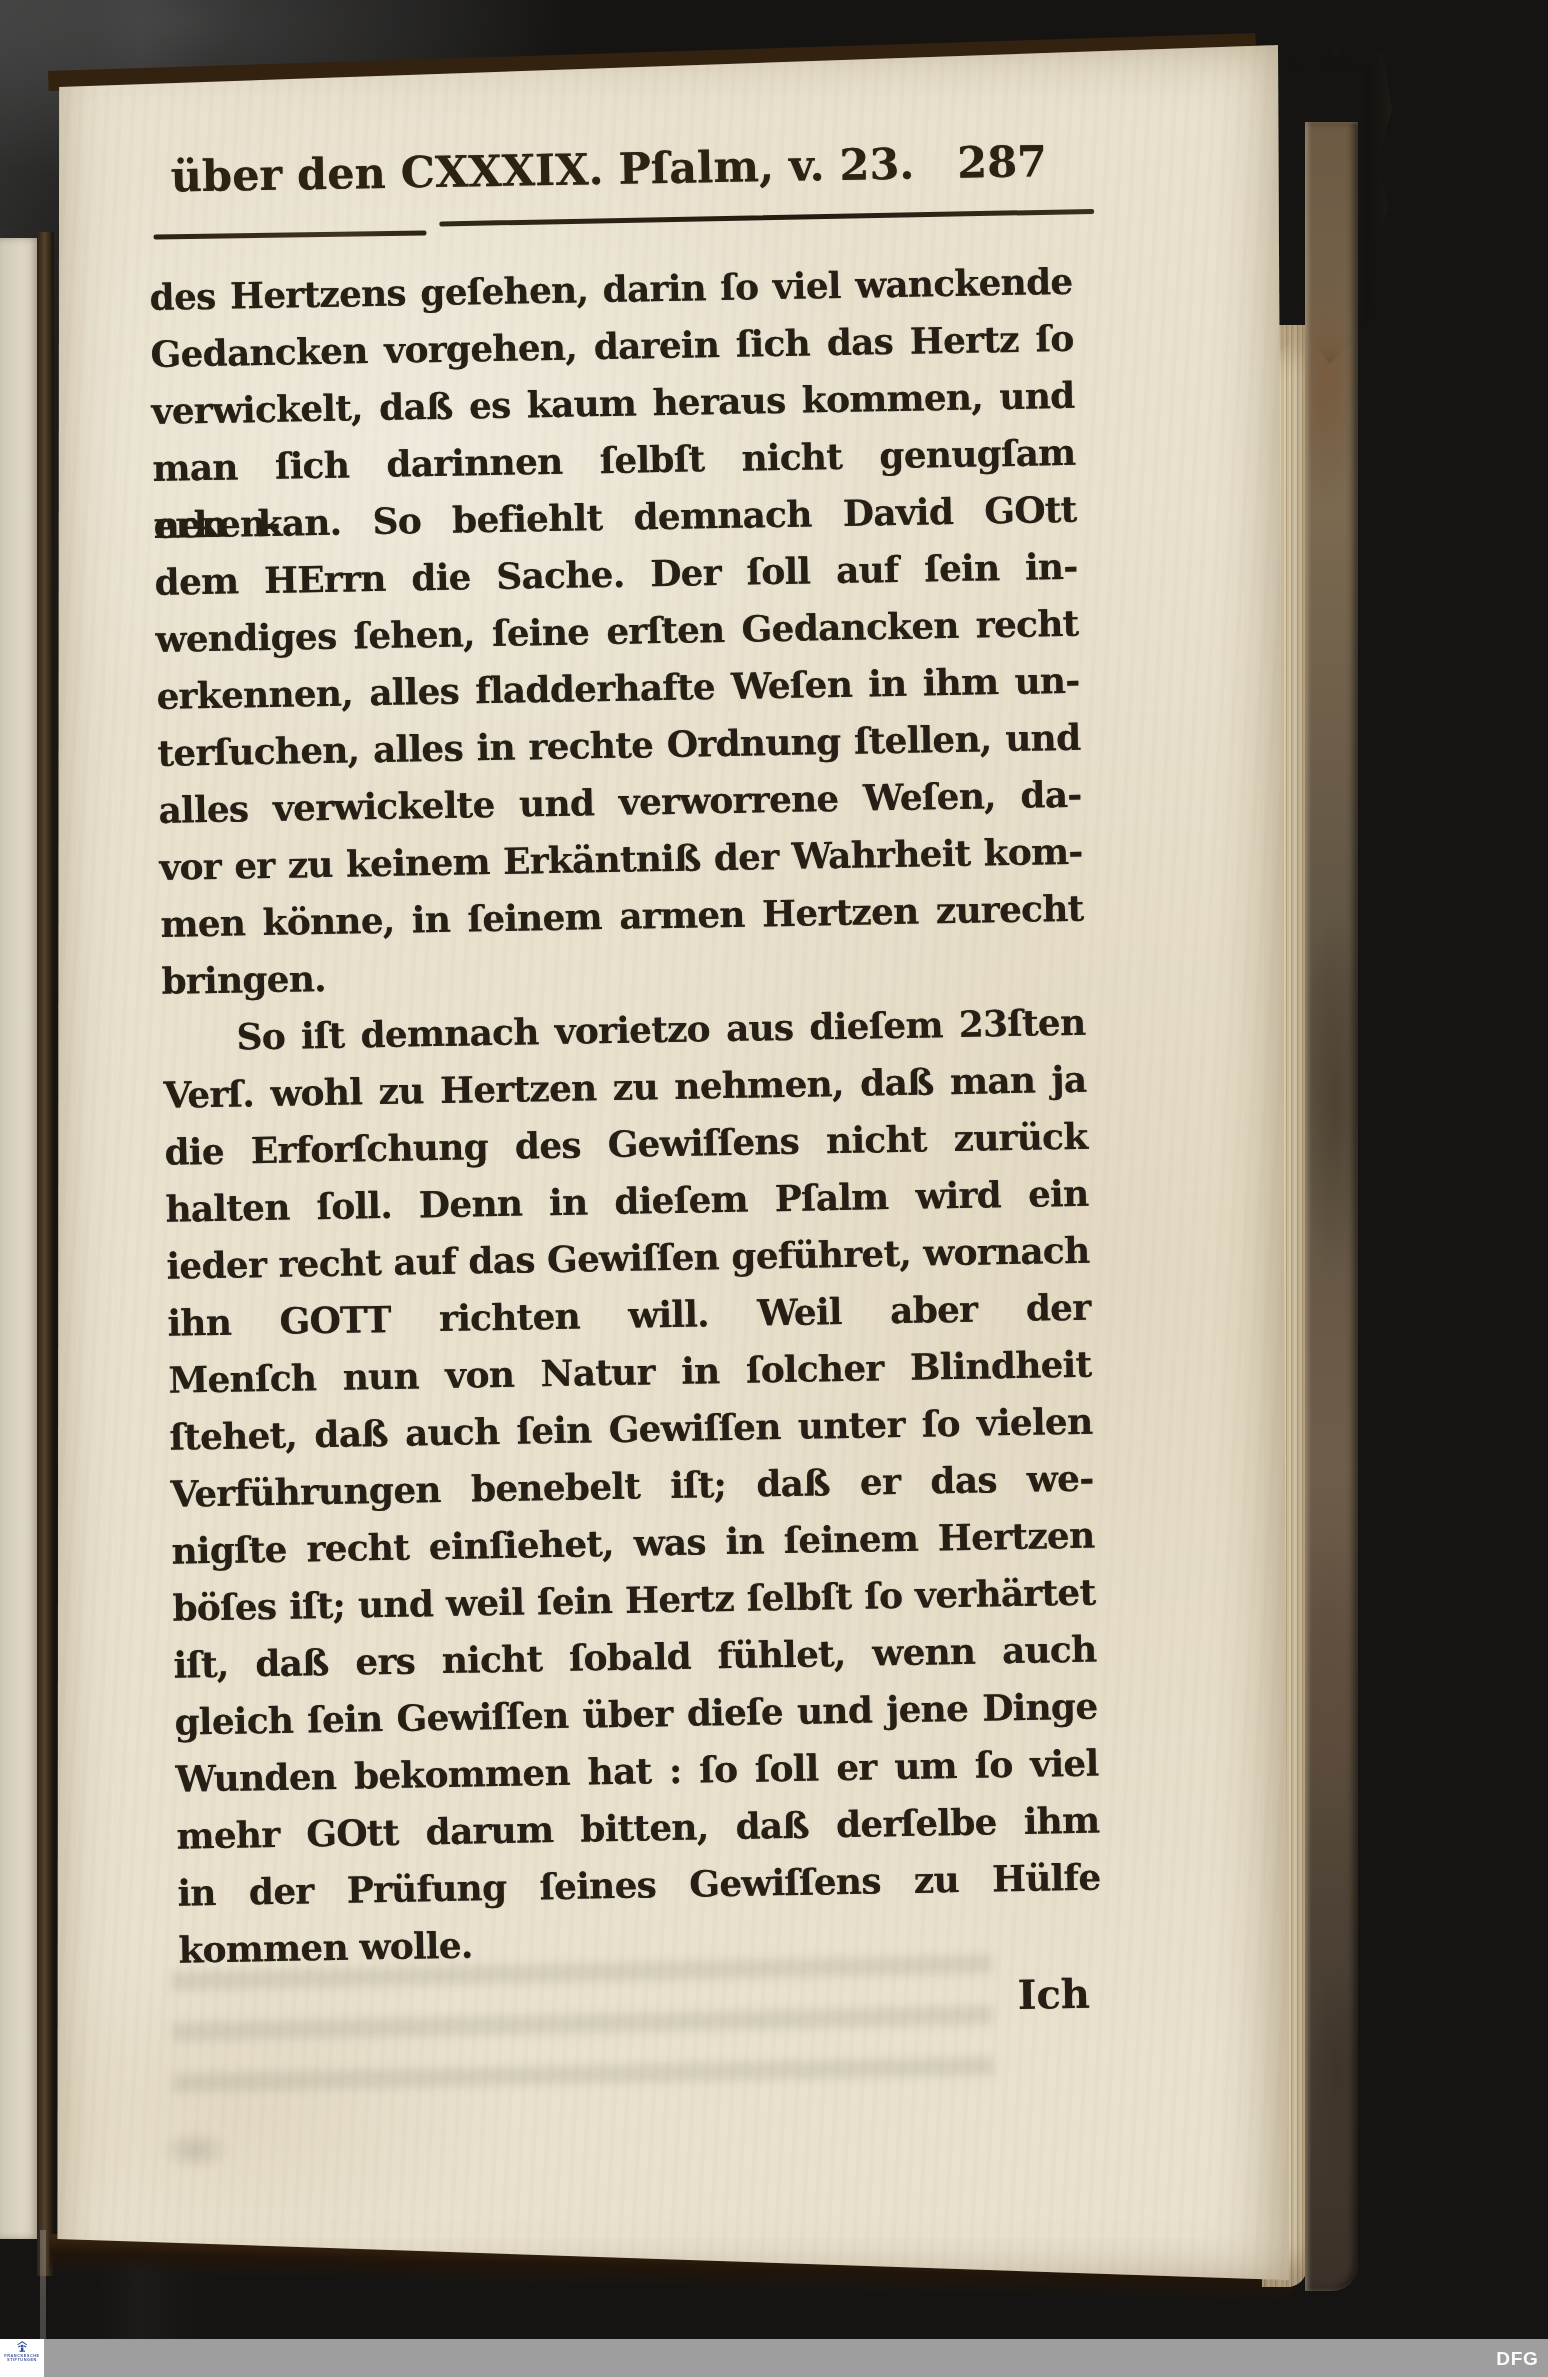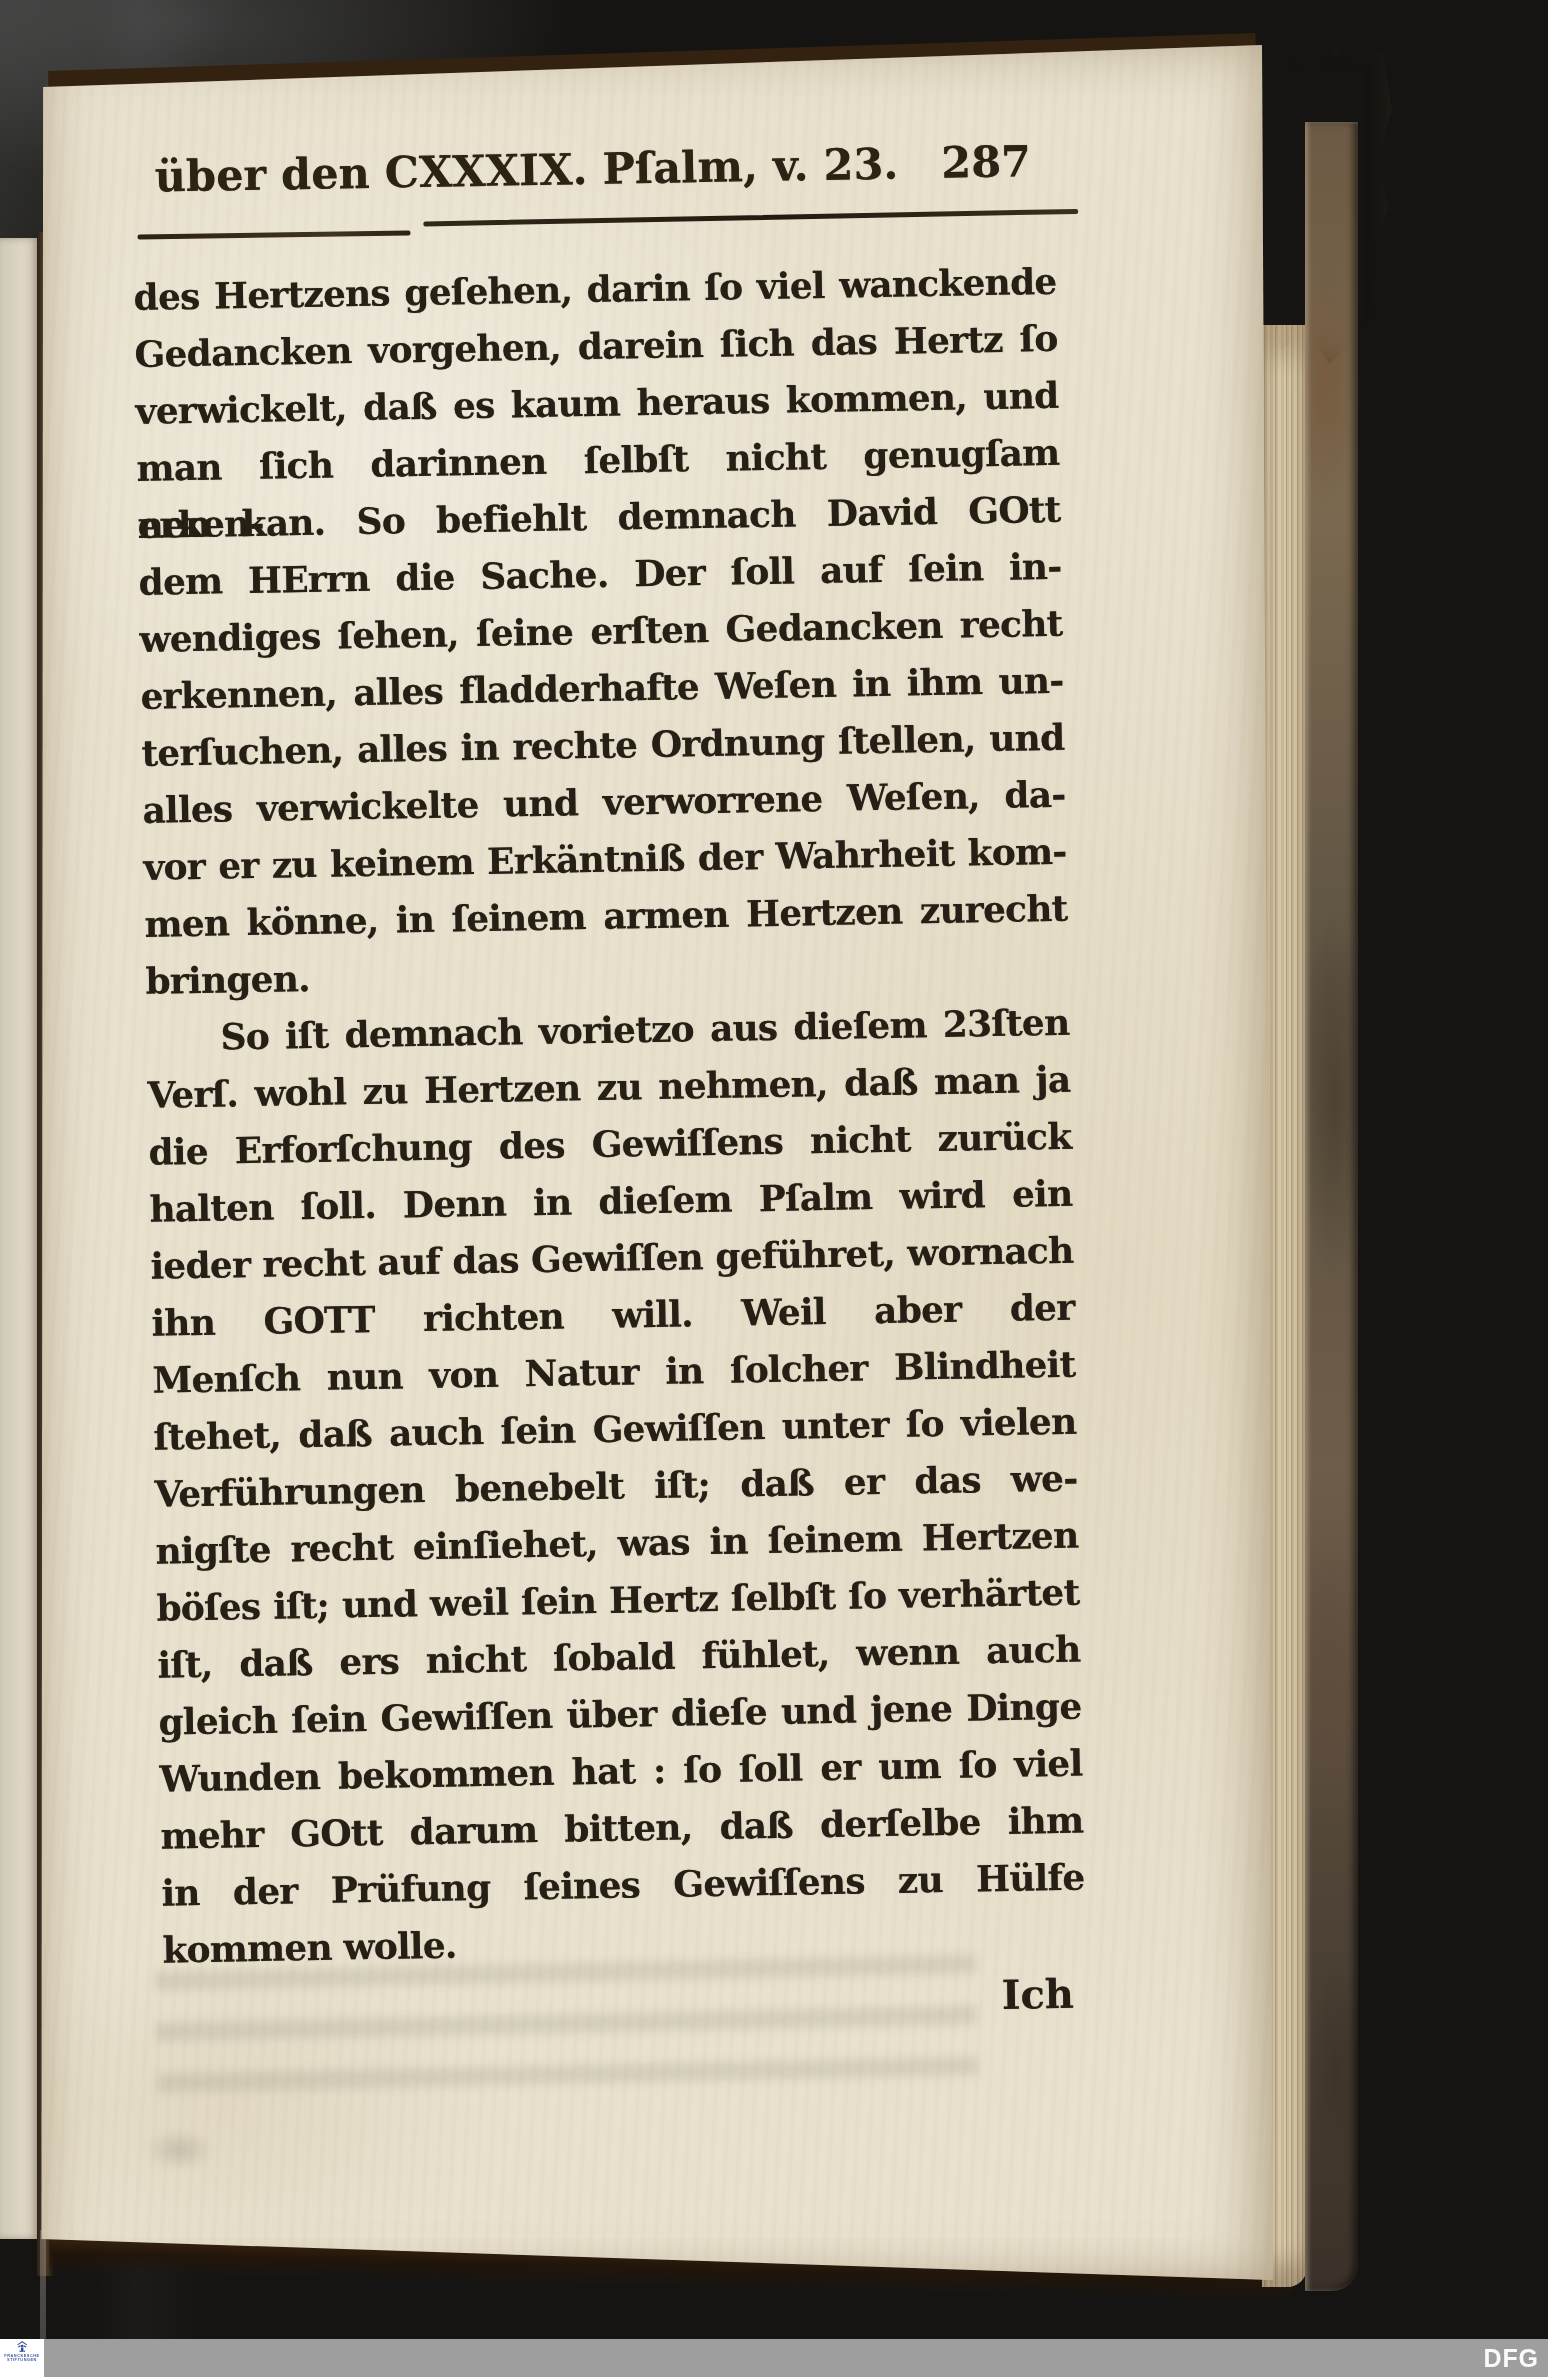--- a/index.html
+++ b/index.html
@@ -37,21 +37,21 @@
     position:absolute;left:48px;top:71px;width:1208px;height:20px;
     background:#33220f;transform:rotate(-1.8deg);transform-origin:0 0;
   }
   .bottom-edge-shadow{
     position:absolute;left:50px;top:2234px;width:1246px;height:40px;
     background:linear-gradient(180deg,#3b2712 0%,#22150a 45%,rgba(20,15,8,0) 100%);
     transform:rotate(1.3deg);transform-origin:0 0;border-radius:0 0 23px 6.2px;
   }
   
   .book-page{
-    position:absolute;left:40px;top:42px;width:1236px;height:2250px;
+    position:absolute;left:56px;top:42px;width:1236px;height:2250px;
     clip-path:polygon(3.1px 45px,1222px 3.1px,1233px 2238px,1.5px 2197px);
     background-color:#e8e1ce;
     background-image:
       radial-gradient(ellipse 697px 542px at 30% 18%, rgba(255,255,255,.30), transparent 65%),
       radial-gradient(ellipse 774px 1084px at 88% 55%, rgba(185,155,105,.12), transparent 72%),
       radial-gradient(ellipse 387px 232px at 15% 92%, rgba(170,140,90,.10), transparent 70%),
       repeating-linear-gradient(93deg, rgba(150,130,95,.035) 0 4.6px, transparent 4.6px 13px);
     box-shadow:inset 0 0 70px rgba(125,100,60,.22), inset -23px 0 54px rgba(120,90,55,.22), inset 0 -15.5px 39px rgba(120,90,55,.18);
   }
   
@@ -141,21 +141,21 @@
     display:flex;flex-direction:column;align-items:center;justify-content:flex-start;
     padding-top:2.3px;box-sizing:border-box;
   }
   .library-badge svg{display:block;}
   .library-name{
     font-family:"Liberation Sans",sans-serif;font-size:3.9px;line-height:4.6px;
     letter-spacing:0.5px;color:#44599b;text-align:center;font-weight:bold;
   }
   .dfg-logo{
     position:absolute;right:9.3px;top:0;height:39px;display:flex;align-items:center;
-    font-family:"Liberation Sans",sans-serif;font-weight:bold;font-size:25px;
+    font-family:"Liberation Sans",sans-serif;font-weight:bold;font-size:19px;
     letter-spacing:0.8px;color:#fafafa;
   }
 </style>
 </head>
 <body>
 
 <div class="backdrop-glare"></div>
 
 <div class="facing-page"></div>
 <div class="gutter"></div>

